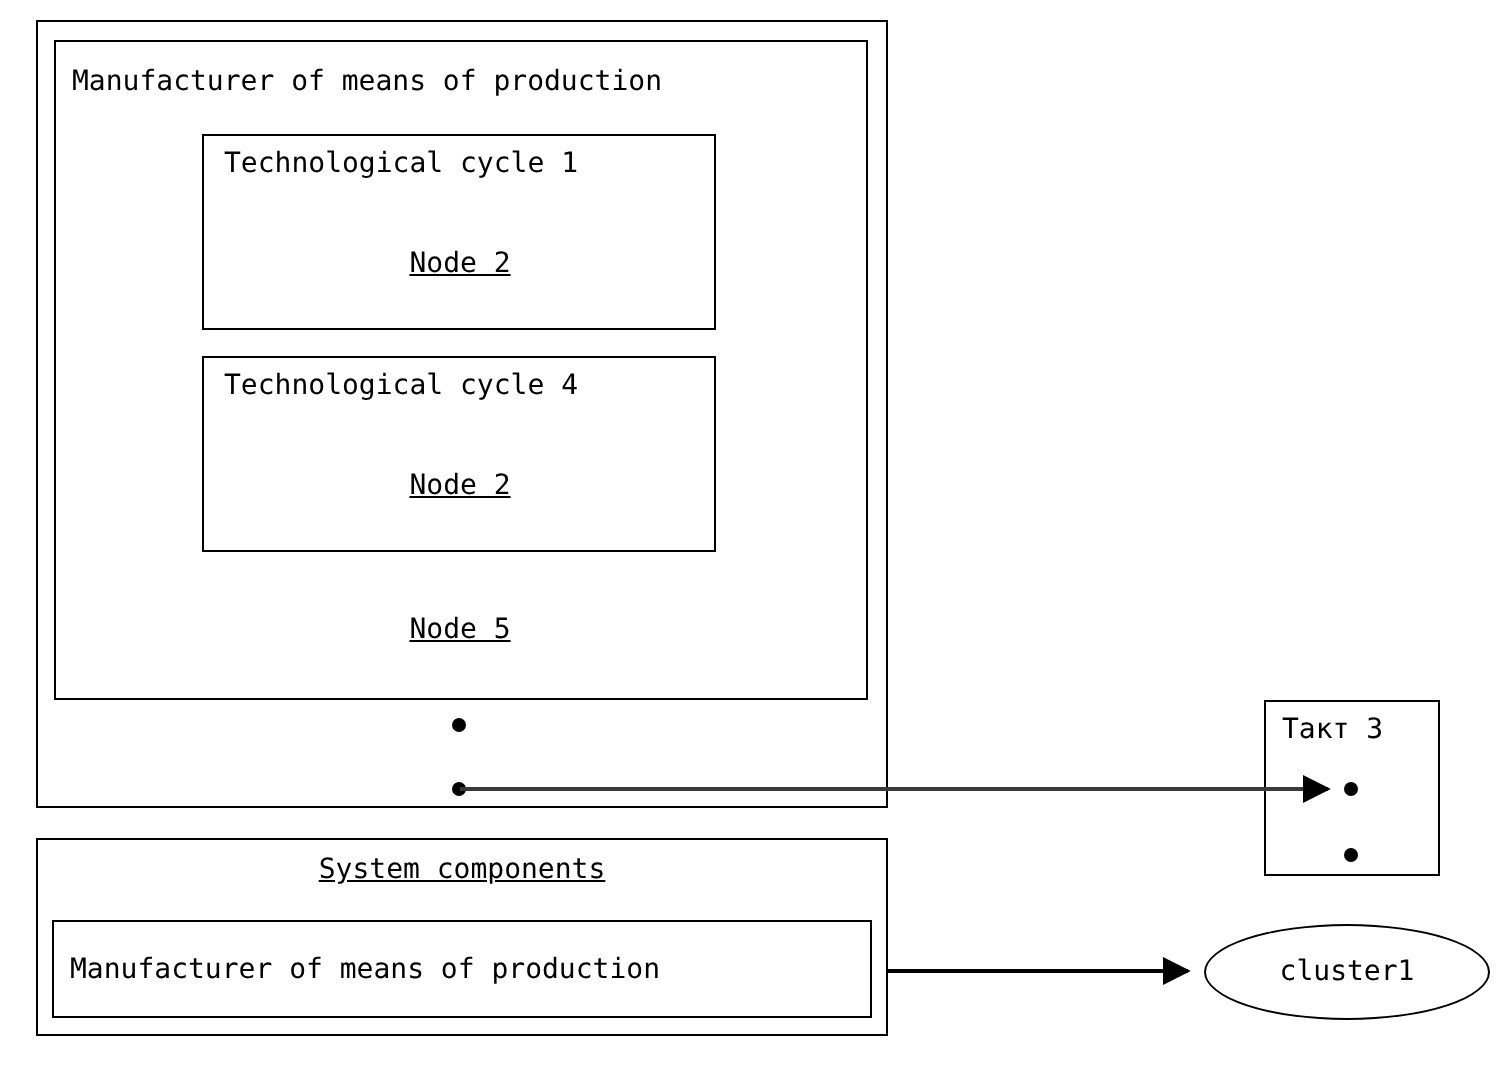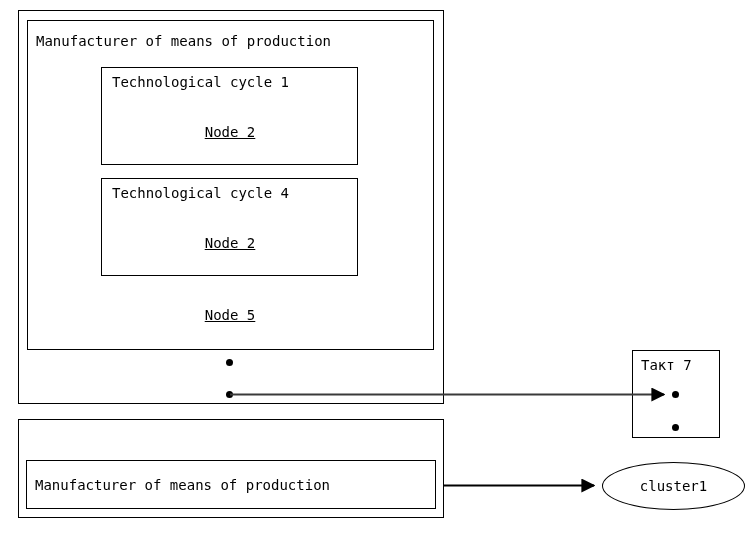--- a/index.html
+++ b/index.html
@@ -103,28 +103,29 @@
   <div class="lbl lbl-center" style="left:230px; top:235px;">Node 2</div>
 
   <div class="lbl lbl-center" style="left:230px; top:307px;">Node 5</div>
 
   <div class="dot" style="left:226px; top:359px;"></div>
 
   <div class="dot" style="left:226px; top:391px;"></div>
 
   <div class="cluster-box" style="left:18px; top:419px; width:426px; height:99px;"></div>
 
+  <div class="lbl lbl-center" style="left:231px; top:427px;">System components</div>
 
   <div class="node-box" style="left:26px; top:460px; width:410px; height:49px;"></div>
 
   <div class="lbl" style="left:35px; top:477px;">Manufacturer of means of production</div>
 
   <div class="cluster-box" style="left:632px; top:350px; width:88px; height:88px;"></div>
 
-  <div class="lbl" style="left:641px; top:357px;">Такт 7</div>
+  <div class="lbl" style="left:641px; top:357px;">Такт 3</div>
 
   <div class="dot" style="left:672px; top:391px;"></div>
 
   <div class="dot" style="left:672px; top:424px;"></div>
 
   <div class="ellipse-node" style="left:602px; top:462px; width:143px; height:48px;">
     <span class="ellipse-label">cluster1</span>
   </div>
 
   <svg class="edges" viewBox="0 0 752 536" xmlns="http://www.w3.org/2000/svg">

